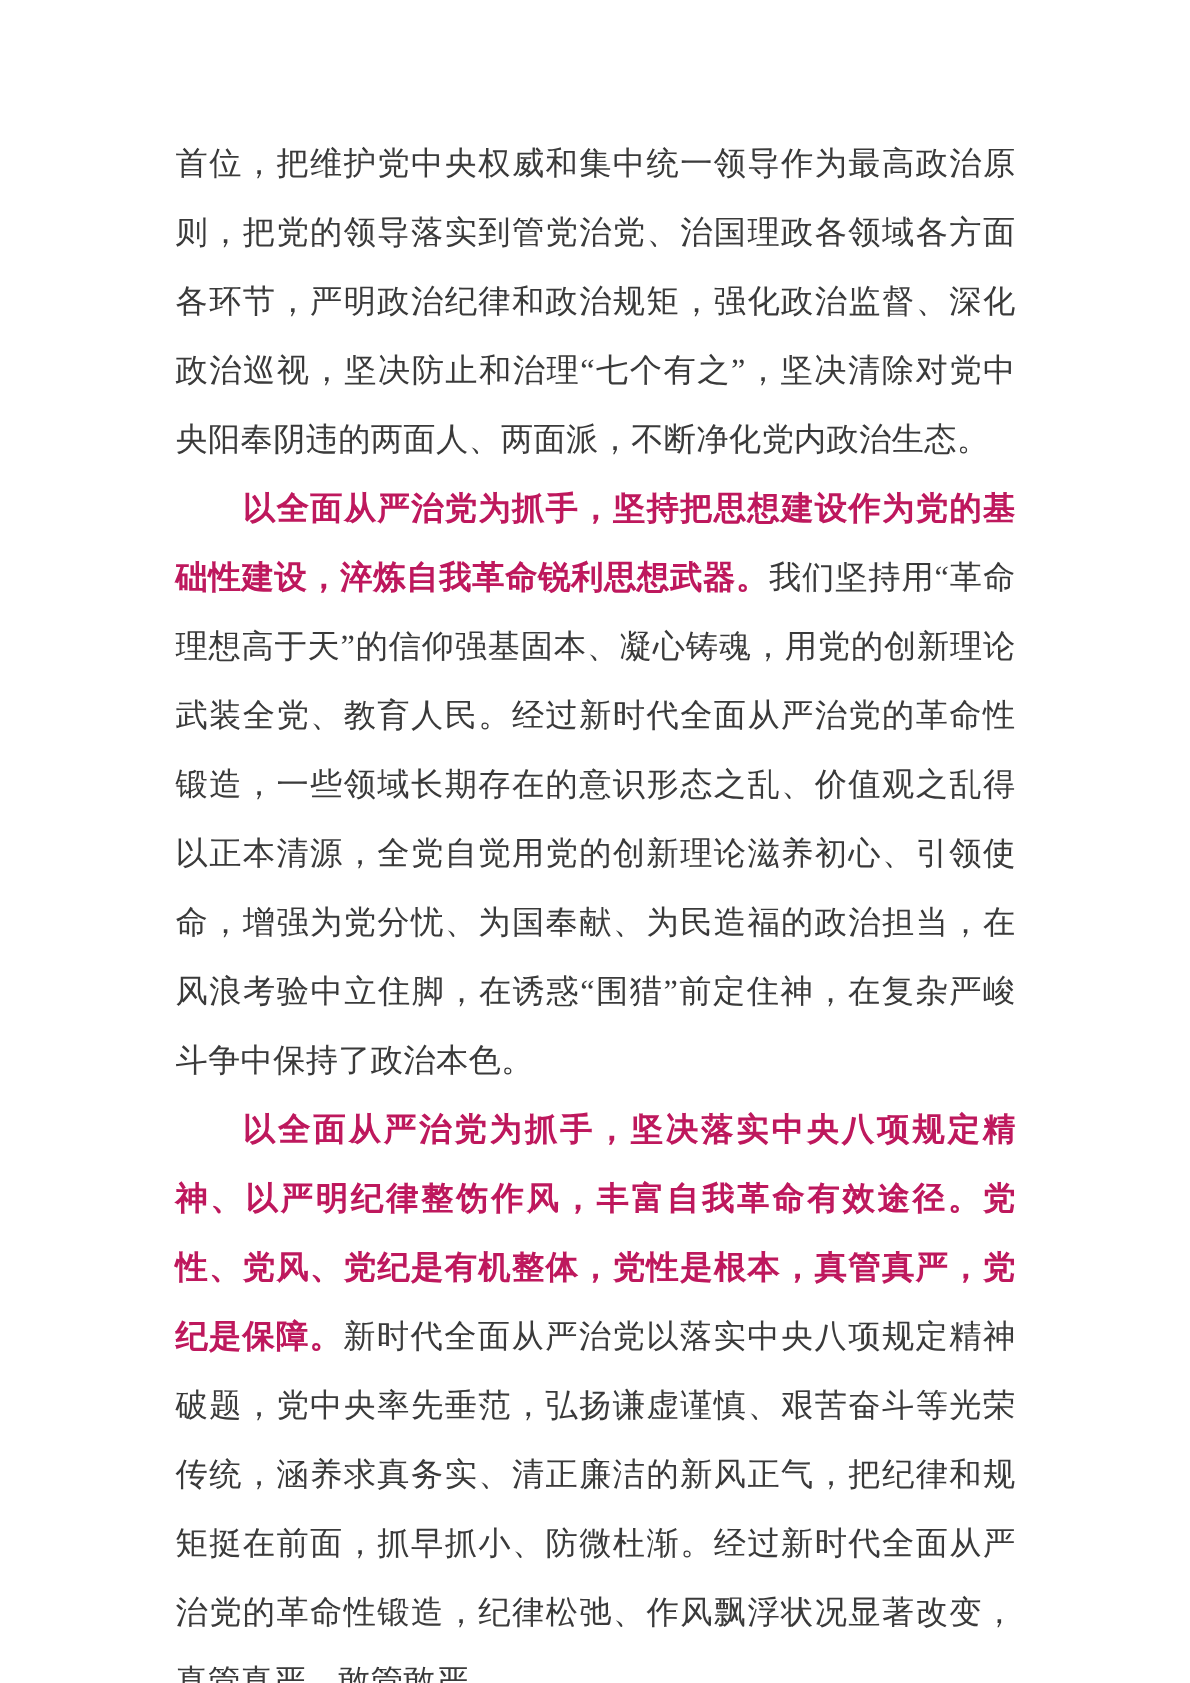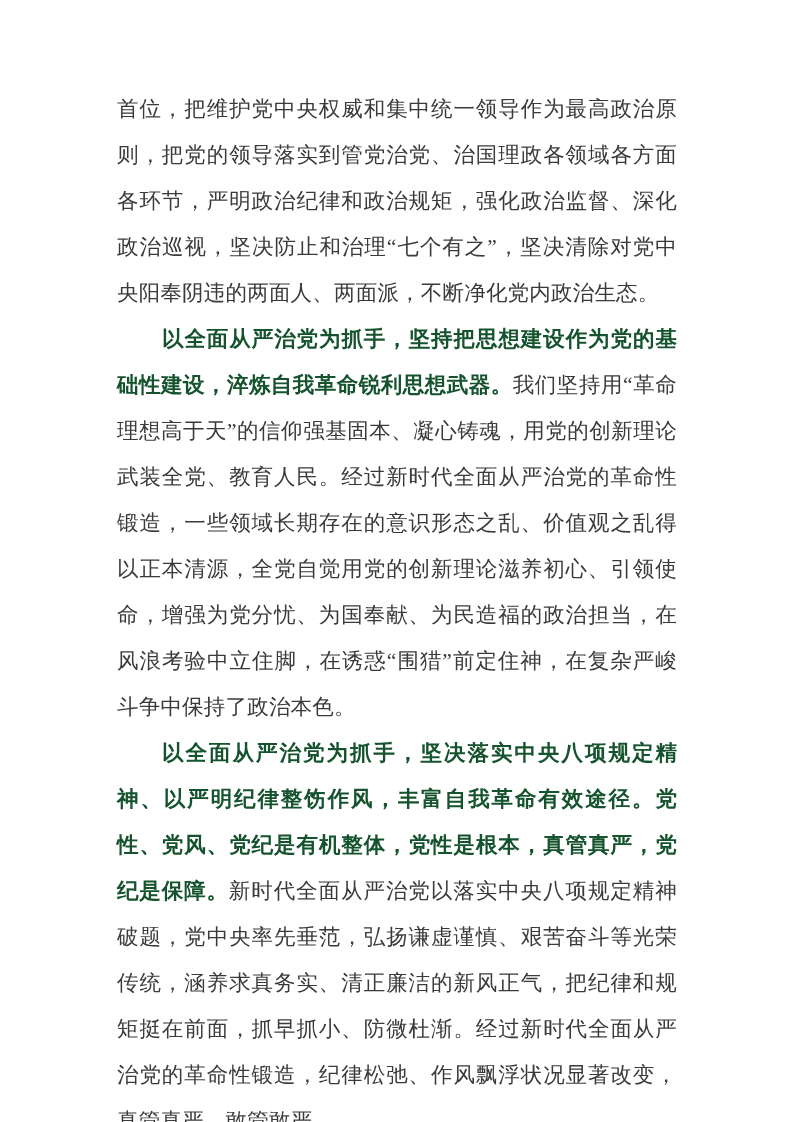--- a/index.html
+++ b/index.html
@@ -37,21 +37,21 @@
     letter-spacing: 0.2px;
     text-indent: 0;
     word-break: break-all;
     font-weight: normal;
   }
   .para.indent {
     text-indent: 45px;
   }
   .b {
     font-weight: bold;
-    color: #14532d;
+    color: #be185d;
     letter-spacing: 0.1px;
   }
   .n {
     font-weight: normal;
     color: #3a3a3a;
   }
 </style>
 </head>
 <body>
 

